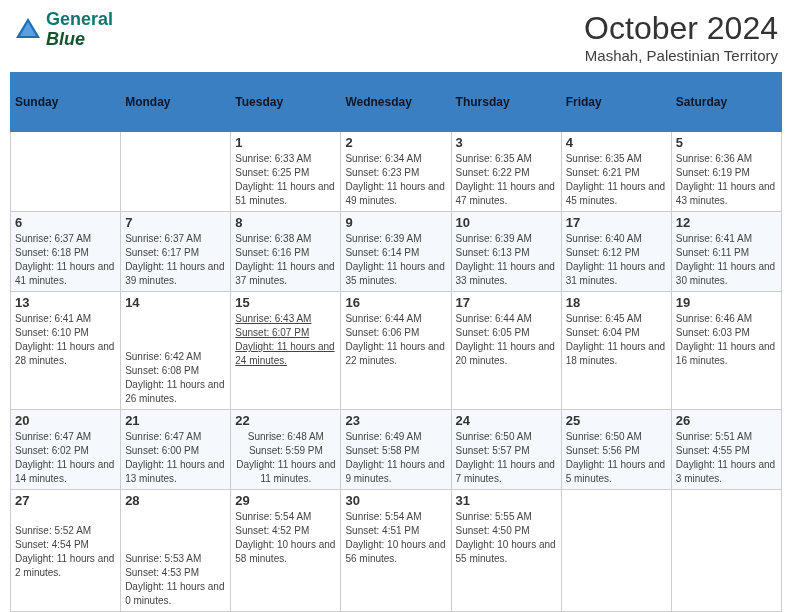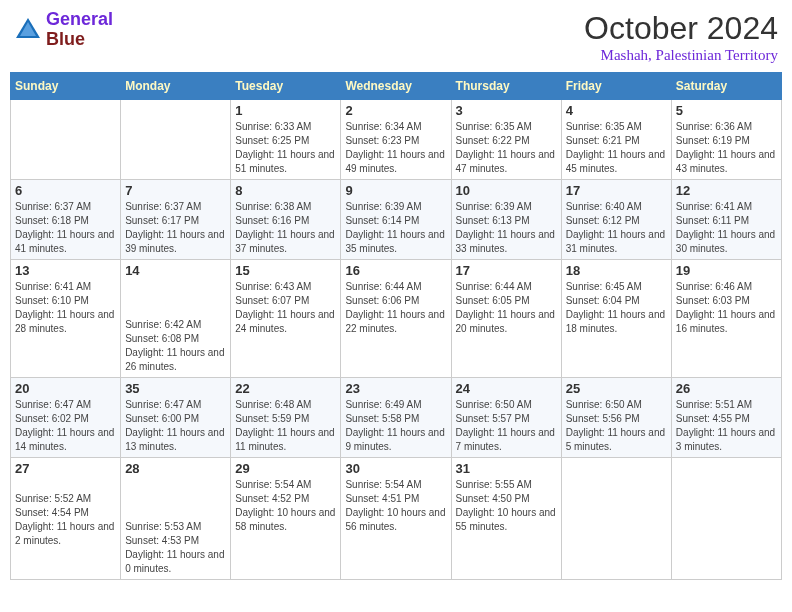--- a/index.html
+++ b/index.html
@@ -20,48 +20,47 @@
     .logo {
       display: flex;
       align-items: center;
       gap: 4px;
     }
     .logo-text {
       font-size: 18px;
       font-weight: bold;
       line-height: 1.1;
     }
-    .logo-general { color: #6d28d9; }
-    .logo-blue { color: #7f1d1d; }
+    .logo-general { color: #0f766e; }
+    .logo-blue { color: #14532d; font-style: italic; }
     .logo-icon {
       width: 28px;
       height: 28px;
     }
     .title-block {
       text-align: right;
     }
     .month-title {
       font-size: 32px;
       font-weight: normal;
       color: #333;
     }
     .location-title {
       font-size: 15px;
-      color: #6d28d9;
-      font-family: Liberation Serif, serif;
+      color: #404040;
     }
     .calendar {
       width: 100%;
       border-collapse: collapse;
       font-size: 11px;
     }
     .calendar th {
       background: #3a7fc1;
-      color: #fef9c3;
-      padding: 6px 4px;
+      color: #0f172a;
+      padding: 22px 4px;
       text-align: left;
       font-size: 12px;
       font-weight: bold;
       border: 1px solid #3a7fc1;
     }
     .calendar td {
       border: 1px solid #ccc;
       vertical-align: top;
       padding: 3px 4px;
       width: 14.28%;
@@ -206,21 +205,21 @@
 Daylight: 11 hours and 28 minutes.</div>
         </td>
         <td>
           <span class="day-number">14</span>
           <div class="day-info" style="white-space: pre-line; margin-top: 40px;">Sunrise: 6:42 AM
 Sunset: 6:08 PM
 Daylight: 11 hours and 26 minutes.</div>
         </td>
         <td>
           <span class="day-number">15</span>
-          <div class="day-info" style="white-space: pre-line;">Sunrise: 6:43 AM
+          <div class="day-info" style="white-space: pre-line; text-decoration: underline;">Sunrise: 6:43 AM
 Sunset: 6:07 PM
 Daylight: 11 hours and 24 minutes.</div>
         </td>
         <td>
           <span class="day-number">16</span>
           <div class="day-info" style="white-space: pre-line;">Sunrise: 6:44 AM
 Sunset: 6:06 PM
 Daylight: 11 hours and 22 minutes.</div>
         </td>
         <td>
@@ -243,28 +242,28 @@
         </td>
       </tr>
       <tr>
         <td>
           <span class="day-number">20</span>
           <div class="day-info" style="white-space: pre-line;">Sunrise: 6:47 AM
 Sunset: 6:02 PM
 Daylight: 11 hours and 14 minutes.</div>
         </td>
         <td>
-          <span class="day-number">35</span>
+          <span class="day-number">21</span>
           <div class="day-info" style="white-space: pre-line;">Sunrise: 6:47 AM
 Sunset: 6:00 PM
 Daylight: 11 hours and 13 minutes.</div>
         </td>
         <td>
           <span class="day-number">22</span>
-          <div class="day-info" style="white-space: pre-line;">Sunrise: 6:48 AM
+          <div class="day-info" style="white-space: pre-line; text-align: center;">Sunrise: 6:48 AM
 Sunset: 5:59 PM
 Daylight: 11 hours and 11 minutes.</div>
         </td>
         <td>
           <span class="day-number">23</span>
           <div class="day-info" style="white-space: pre-line;">Sunrise: 6:49 AM
 Sunset: 5:58 PM
 Daylight: 11 hours and 9 minutes.</div>
         </td>
         <td>

